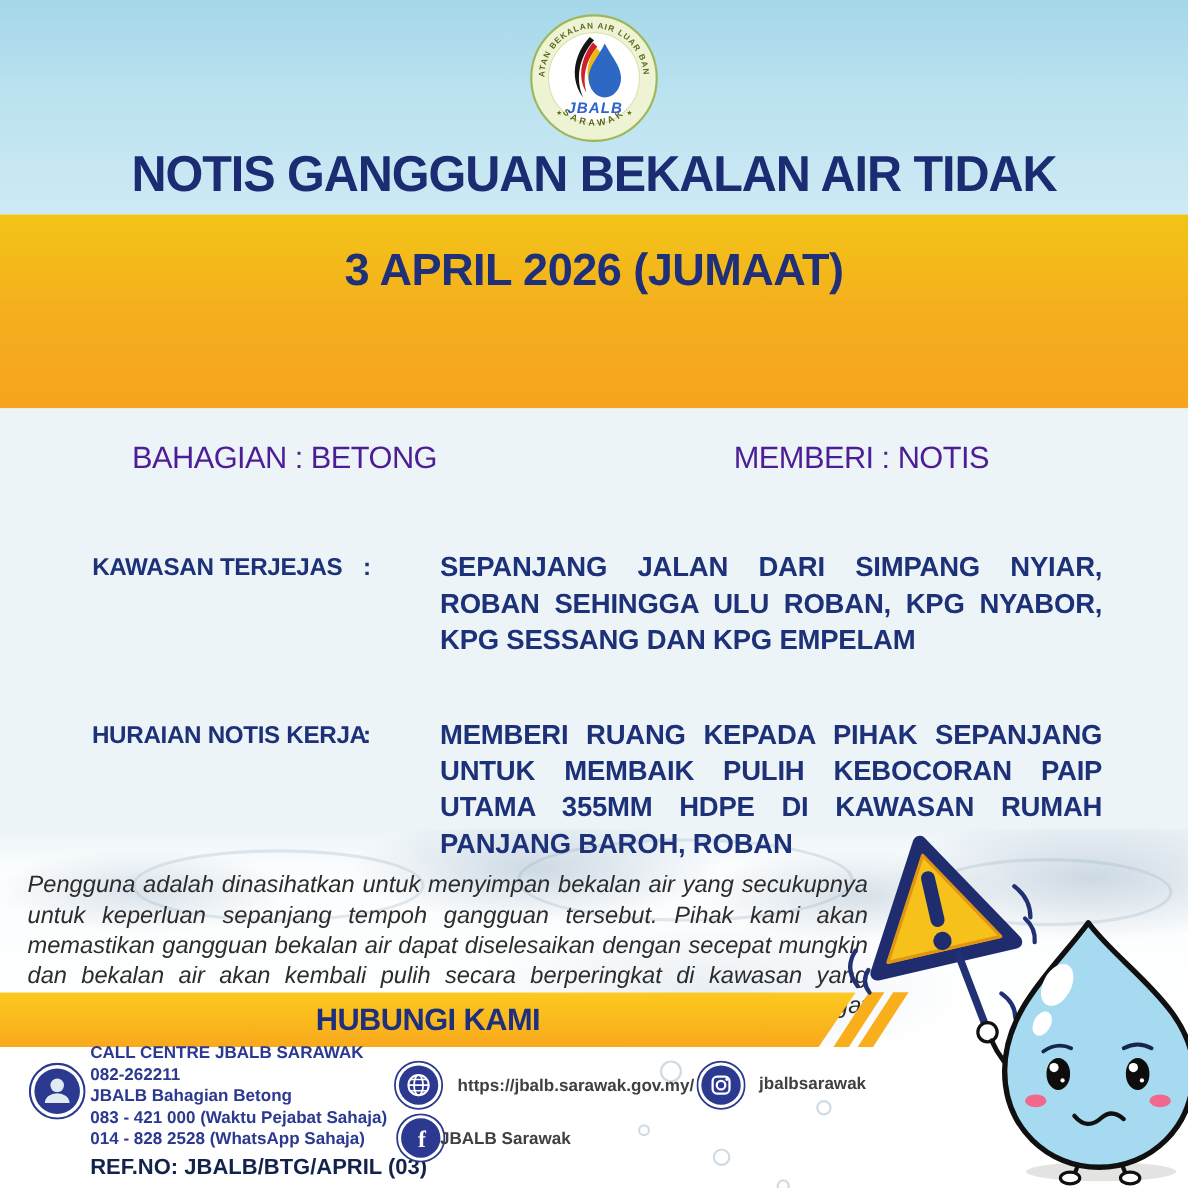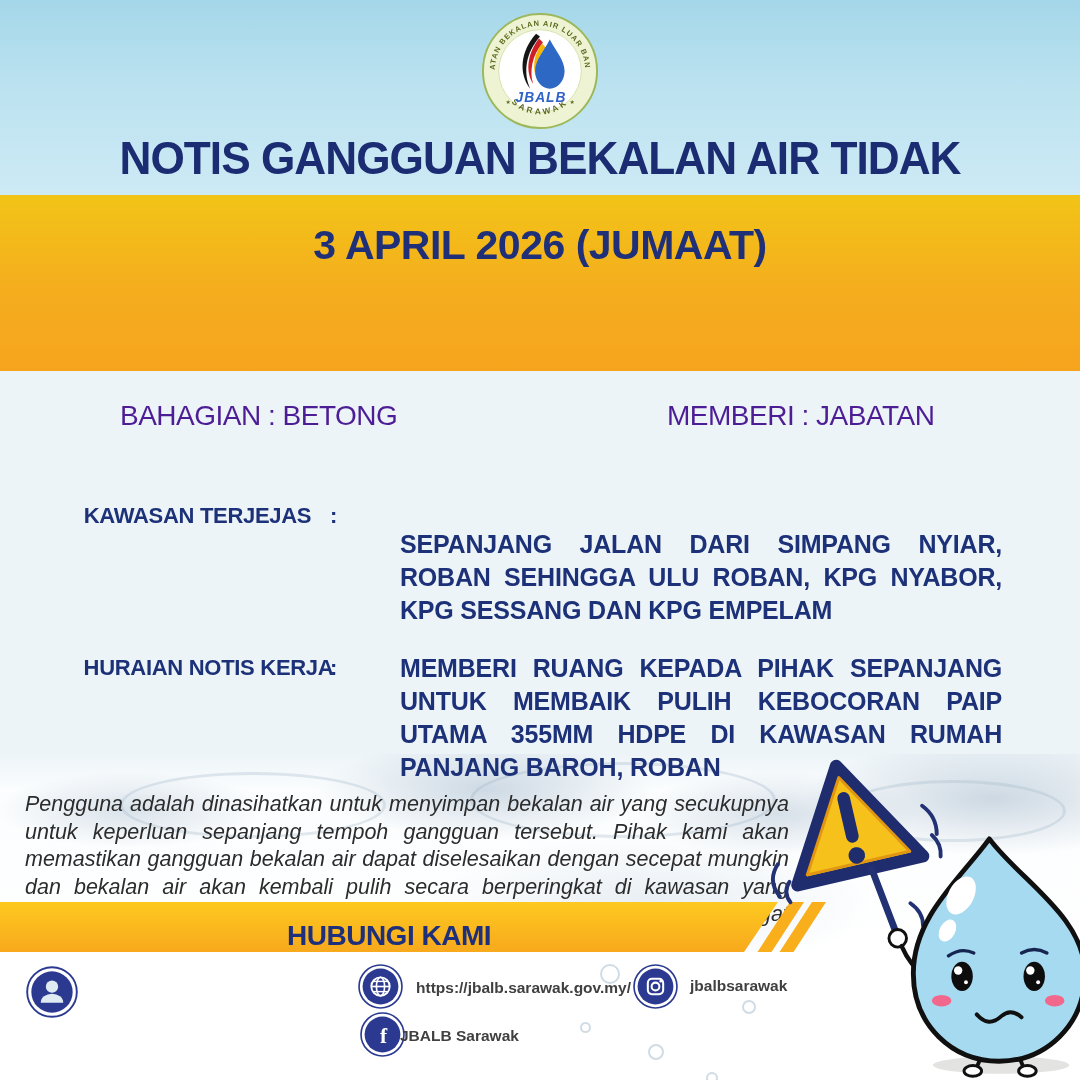--- a/index.html
+++ b/index.html
@@ -36,21 +36,21 @@
   .detail-colon{position:absolute;left:330px;font-size:22px;font-weight:bold;color:#1c3178;}
   .detail-value{position:absolute;left:400px;width:602px;font-size:25px;font-weight:bold;
     color:#1c3178;text-align:justify;line-height:33px;letter-spacing:-.2px;}
   
   .advisory{position:absolute;left:25px;top:791px;width:764px;margin:0;
     font-style:italic;font-size:21.5px;line-height:27.5px;color:#2c2c2c;text-align:justify;}
   
   .contact-banner{position:absolute;left:0;top:902px;width:778px;height:50px;
     background:linear-gradient(180deg,#fdc91f 0%,#f8a91d 100%);
     clip-path:polygon(0 0,100% 0,calc(100% - 34px) 100%,0 100%);
-    display:flex;align-items:flex-end;justify-content:center;}
+    display:flex;align-items:center;justify-content:center;}
   .contact-banner-label{font-size:28px;font-weight:bold;color:#1e2f7b;letter-spacing:-.5px;}
   .stripe{position:absolute;top:902px;width:14px;height:50px;background:#f9ae1b;
     transform:skewX(-33deg);transform-origin:top left;}
   
   .footer{position:absolute;left:0;top:952px;width:1080px;height:128px;background:#ffffff;}
   .bubble{position:absolute;border:2px solid rgba(168,192,210,.55);border-radius:50%;}
   .call-block{position:absolute;left:82px;top:948px;}
   .call-line{font-size:15.5px;font-weight:bold;color:#2b3a90;line-height:19.5px;}
   .ref-line{margin-top:6px;font-size:20px;font-weight:bold;color:#13224a;}
   .icon-abs{position:absolute;}
@@ -100,28 +100,28 @@
 
   <div>
     <div class="loc-item" style="left:120px;top:400px;">
       <span>BAHAGIAN</span>
       <span>:</span>
       <span>BETONG</span>
     </div>
     <div class="loc-item" style="left:667px;top:400px;">
       <span>MEMBERI</span>
       <span>:</span>
-      <span>JABATAN</span>
+      <span>NOTIS</span>
     </div>
   </div>
 
   <div>
     <div class="detail-label" style="top:503px;">KAWASAN TERJEJAS</div>
     <div class="detail-colon" style="top:503px;">:</div>
-    <div class="detail-value" style="top:528px;">SEPANJANG JALAN DARI SIMPANG NYIAR, ROBAN SEHINGGA ULU ROBAN, KPG NYABOR, KPG SESSANG DAN KPG EMPELAM</div>
+    <div class="detail-value" style="top:500px;">SEPANJANG JALAN DARI SIMPANG NYIAR, ROBAN SEHINGGA ULU ROBAN, KPG NYABOR, KPG SESSANG DAN KPG EMPELAM</div>
   </div>
 
   <div>
     <div class="detail-label" style="top:655px;margin-left:11px;">HURAIAN NOTIS KERJA</div>
     <div class="detail-colon" style="top:655px;">:</div>
     <div class="detail-value" style="top:652px;">MEMBERI RUANG KEPADA PIHAK SEPANJANG UNTUK MEMBAIK PULIH KEBOCORAN PAIP UTAMA 355MM HDPE DI KAWASAN RUMAH PANJANG BAROH, ROBAN</div>
   </div>
 
   <p class="advisory">Pengguna adalah dinasihatkan untuk menyimpan bekalan air yang secukupnya untuk keperluan sepanjang tempoh gangguan tersebut. Pihak kami akan memastikan gangguan bekalan air dapat diselesaikan dengan secepat mungkin dan bekalan air akan kembali pulih secara berperingkat di kawasan yang terjejas. Segala kesulitan yang timbul akibat gangguan ini adalah sangat dikesali.</p>
 
@@ -139,20 +139,28 @@
     <span class="bubble" style="left:580px;top:70px;width:7px;height:7px;"></span>
   </div>
 
   <svg class="icon-abs" style="left:26px;top:966px;" width="52" height="52" viewBox="0 0 44 44">
     <circle cx="22" cy="22" r="21" fill="#ffffff" stroke="#2b3a90" stroke-width="1.6"></circle>
     <circle cx="22" cy="22" r="17.5" fill="#2b3a90"></circle>
     <circle cx="22" cy="17.5" r="5.2" fill="#dfeaf2"></circle>
     <path d="M12.5,31 a9.5,7.5 0 0 1 19,0 Z" fill="#dfeaf2"></path>
   </svg>
 
+  <div class="call-block">
+    <div class="call-line">CALL CENTRE JBALB SARAWAK</div>
+    <div class="call-line">082-262211</div>
+    <div class="call-line">JBALB Bahagian Betong</div>
+    <div class="call-line">083 - 421 000 (Waktu Pejabat Sahaja)</div>
+    <div class="call-line">014 - 828 2528 (WhatsApp Sahaja)</div>
+    <div class="call-line ref-line">REF.NO: JBALB/BTG/APRIL (03)</div>
+  </div>
 
   <svg class="icon-abs" style="left:358px;top:964px;" width="45" height="45" viewBox="0 0 44 44">
     <circle cx="22" cy="22" r="21" fill="#ffffff" stroke="#2b3a90" stroke-width="1.6"></circle>
     <circle cx="22" cy="22" r="17.5" fill="#2b3a90"></circle>
     <circle cx="22" cy="22" r="9" fill="none" stroke="#ffffff" stroke-width="1.8"></circle>
     <ellipse cx="22" cy="22" rx="4" ry="9" fill="none" stroke="#ffffff" stroke-width="1.6"></ellipse>
     <line x1="13" y1="22" x2="31" y2="22" stroke="#ffffff" stroke-width="1.6"></line>
     <line x1="14.5" y1="17" x2="29.5" y2="17" stroke="#ffffff" stroke-width="1.4"></line>
     <line x1="14.5" y1="27" x2="29.5" y2="27" stroke="#ffffff" stroke-width="1.4"></line>
   </svg>

